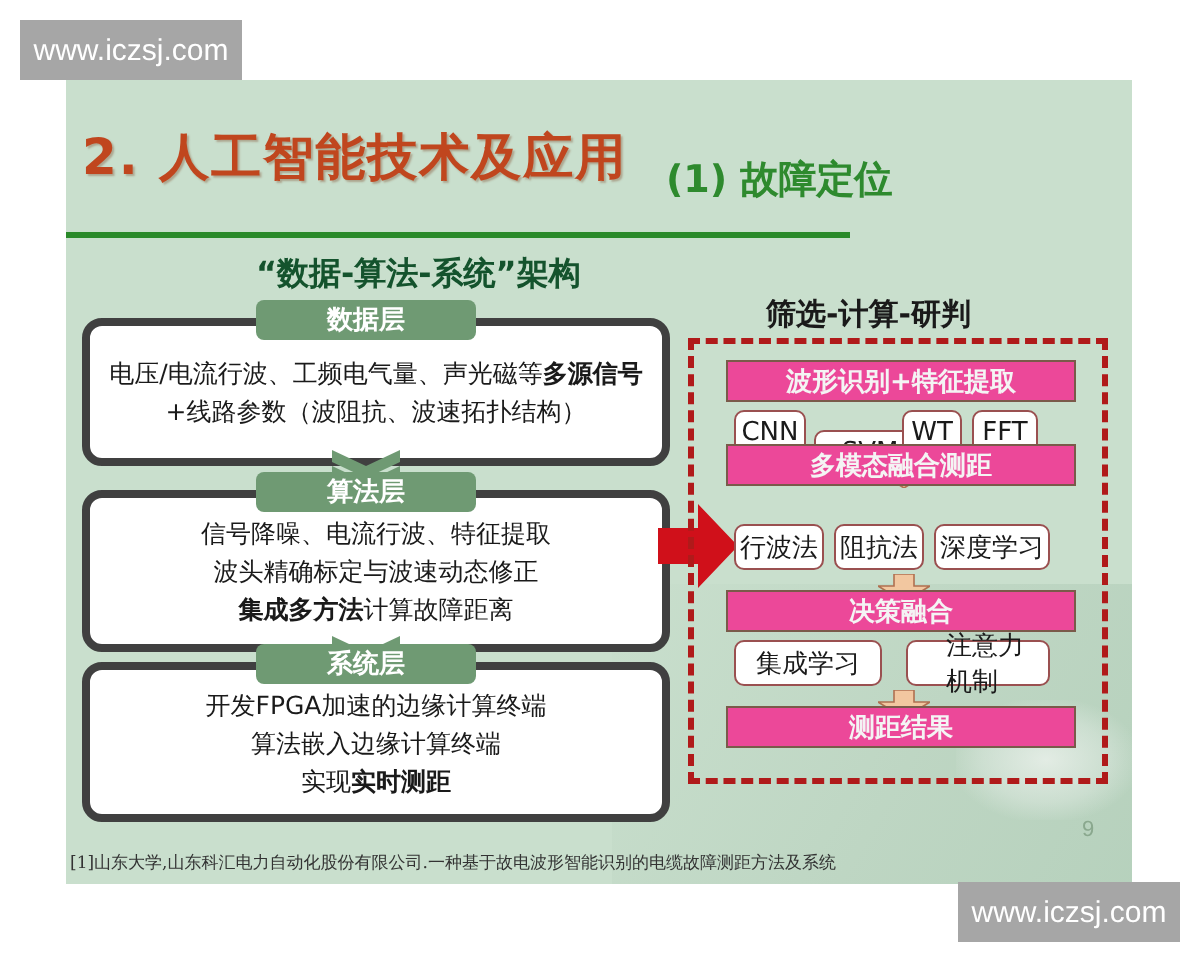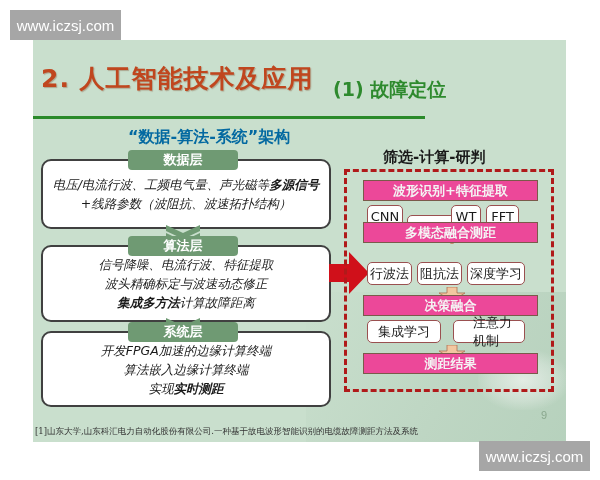--- a/index.html
+++ b/index.html
@@ -34,27 +34,27 @@
     font-family: "DejaVu Sans", sans-serif;
   }
   .sub-title {
     position: absolute; left: 300px; top: 37px; font-size: 19px; font-weight: bold;
     color: #2e8a2e; font-family: "DejaVu Sans", sans-serif;
   }
   .title-rule {
     position: absolute; left: 0; top: 76px; width: 392px; height: 3px; background: #2a8a2a;
   }
   .arch-heading {
-    position: absolute; left: 95px; top: 87px; font-size: 16px; font-weight: bold; color: #0369a1;
+    position: absolute; left: 95px; top: 87px; font-size: 16px; font-weight: bold; color: #14532d;
   }
   .layer-box {
     position: absolute; left: 8px; width: 286px; background: #ffffff;
-    border: 2px solid #404040; border-radius: 10px;
+    border: 4px solid #404040; border-radius: 10px;
     display: flex; flex-direction: column; align-items: center; justify-content: center;
-    font-size: 12.5px; color: #1a1a1a; line-height: 19px; text-align: center; font-style: italic;
+    font-size: 12.5px; color: #1a1a1a; line-height: 19px; text-align: center;
   }
   .layer-tag {
     position: absolute; left: 95px; width: 110px; height: 20px; background: #6f9a73;
     color: #ffffff; font-size: 13px; font-weight: bold; border-radius: 4px;
     display: flex; align-items: center; justify-content: center; z-index: 2;
   }
   .chevron {
     position: absolute; left: 133px; width: 34px; height: 22px; z-index: 1;
   }
   .bold { font-weight: bold; }

